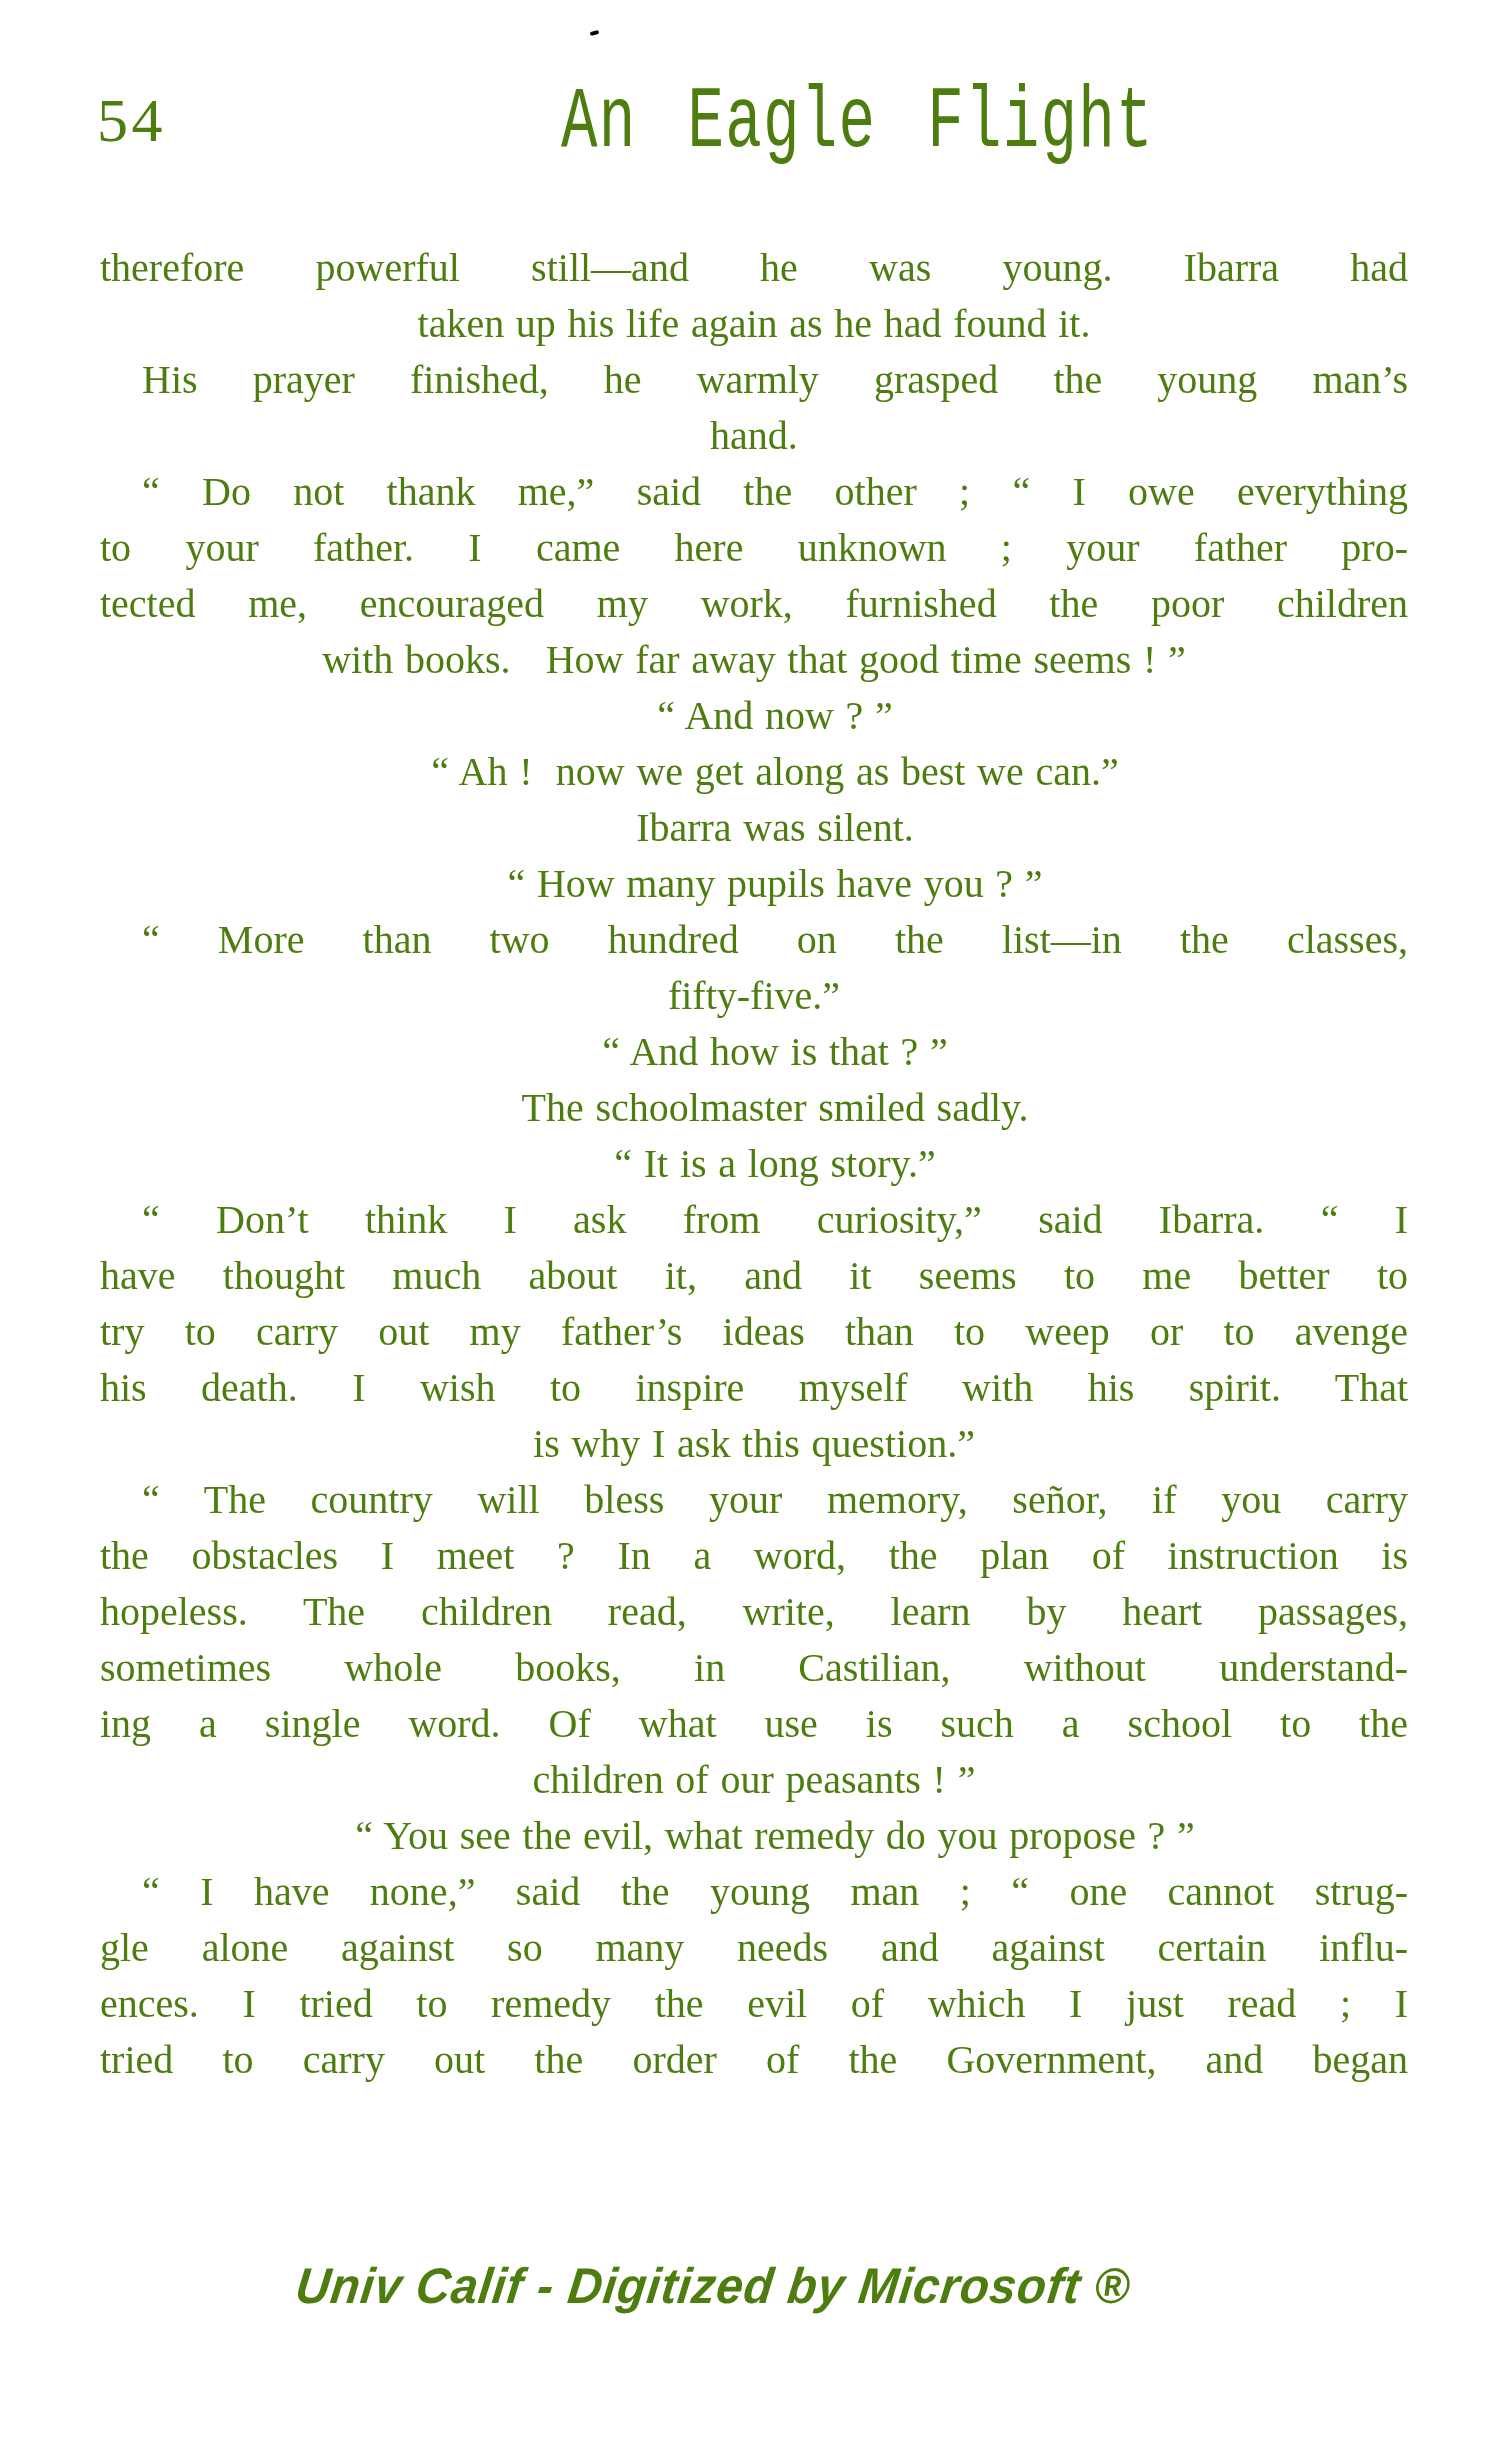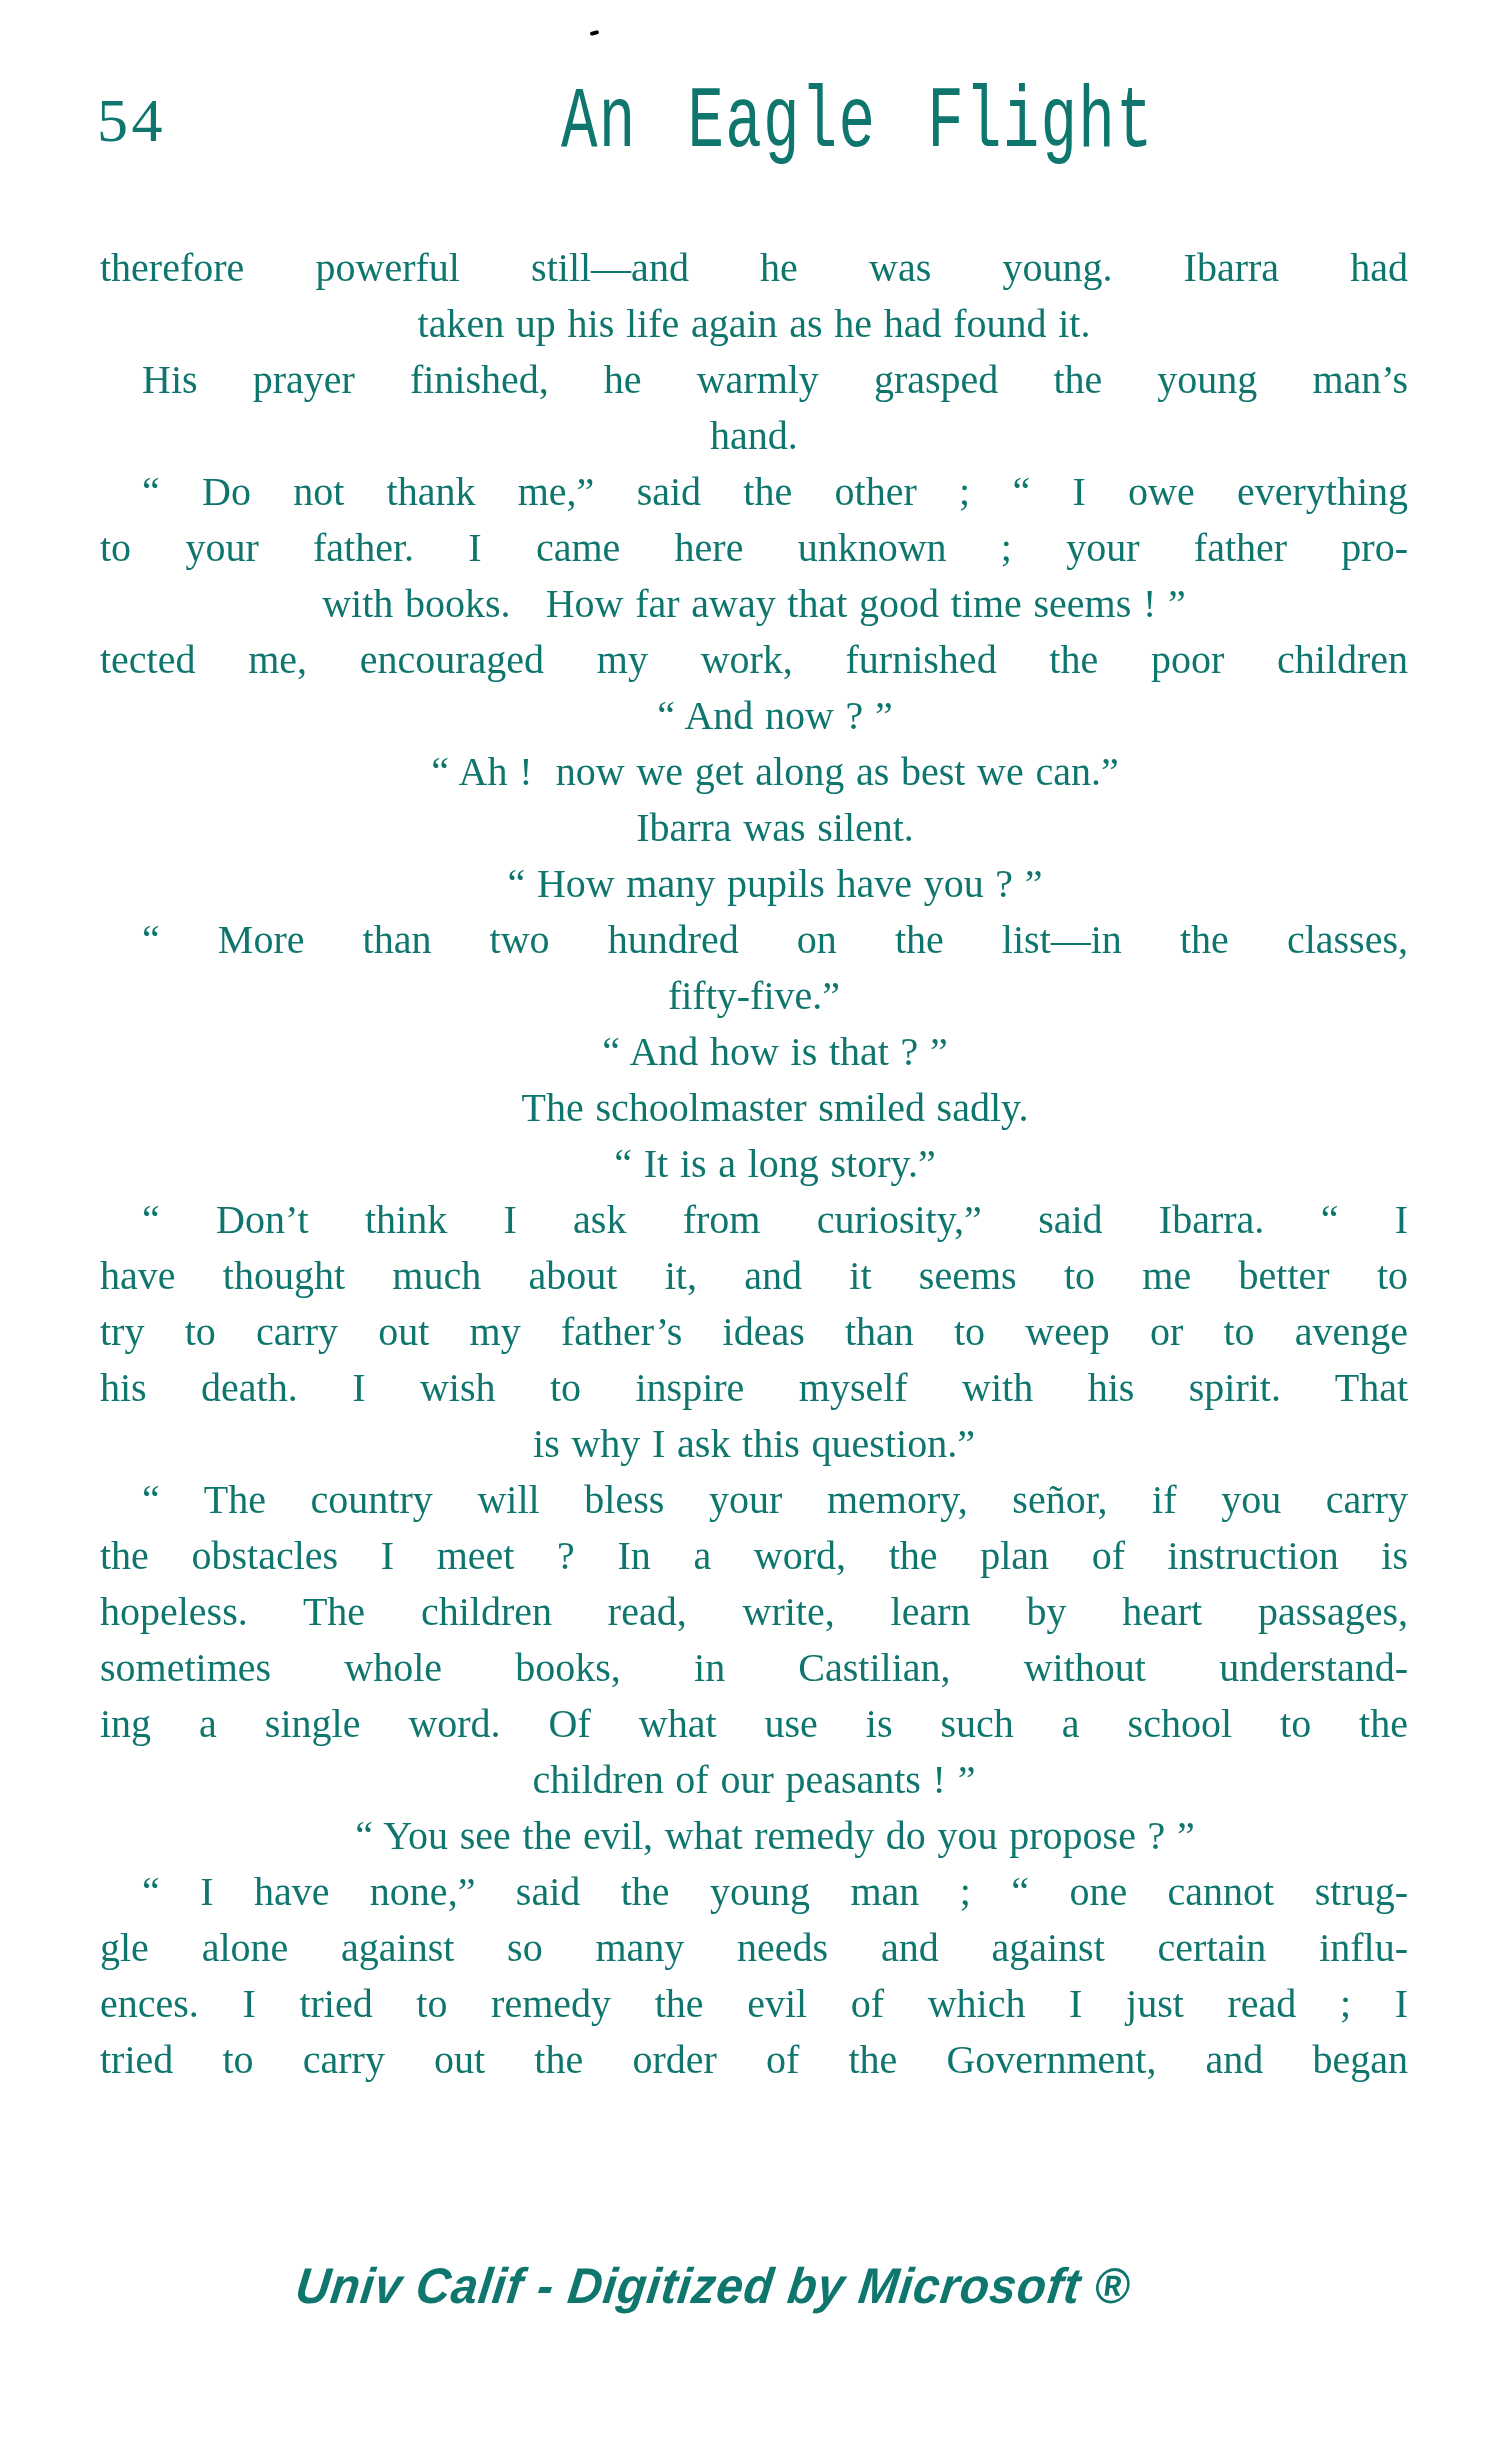--- a/index.html
+++ b/index.html
@@ -1,18 +1,18 @@
 <!DOCTYPE html>
 <html style="font-size:14px"><head>
 <meta charset="utf-8">
 <style>
   html,body{margin:0;padding:0;background:#fff;}
   .page{
     position:relative;width:1507px;height:2438px;background:#ffffff;
-    color:#0f766e;font-family:"Liberation Serif", serif;overflow:hidden;
+    color:#4d7c0f;font-family:"Liberation Serif", serif;overflow:hidden;
   }
   .pagenum{
     position:absolute;left:97px;top:89px;font-size:62px;line-height:1;
     letter-spacing:3.5px;
   }
   .title-wrap{position:absolute;left:561px;top:80px;width:486px;white-space:nowrap;font-family:Liberation Mono, monospace;}
   .title{
     display:inline-block;font-size:87px;line-height:1;
     transform:scaleX(0.70);transform-origin:left top;
     letter-spacing:1.7px;word-spacing:19px;white-space:nowrap;
@@ -50,22 +50,22 @@
 
   <div class="ink-dot"></div>
 
   <div class="body-text" id="body-text">
       <div class="line j">therefore powerful still—and he was young.  Ibarra had</div>
       <div class="line">taken up his life again as he had found it.</div>
       <div class="line j i">His prayer finished, he warmly grasped the young man’s</div>
       <div class="line">hand.</div>
       <div class="line j i">“ Do not thank me,” said the other ; “ I owe everything</div>
       <div class="line j">to your father.  I came here unknown ; your father pro-</div>
+      <div class="line j">tected me, encouraged my work, furnished the poor children</div>
       <div class="line">with books.&nbsp;&nbsp; How far away that good time seems ! ”</div>
-      <div class="line j">tected me, encouraged my work, furnished the poor children</div>
       <div class="line i">“ And now ? ”</div>
       <div class="line i">“ Ah !&nbsp; now we get along as best we can.”</div>
       <div class="line i">Ibarra was silent.</div>
       <div class="line i">“ How many pupils have you ? ”</div>
       <div class="line j i">“ More than two hundred on the list—in the classes,</div>
       <div class="line">fifty-five.”</div>
       <div class="line i">“ And how is that ? ”</div>
       <div class="line i">The schoolmaster smiled sadly.</div>
       <div class="line i">“ It is a long story.”</div>
       <div class="line j i">“ Don’t think I ask from curiosity,” said Ibarra.  “ I</div>

